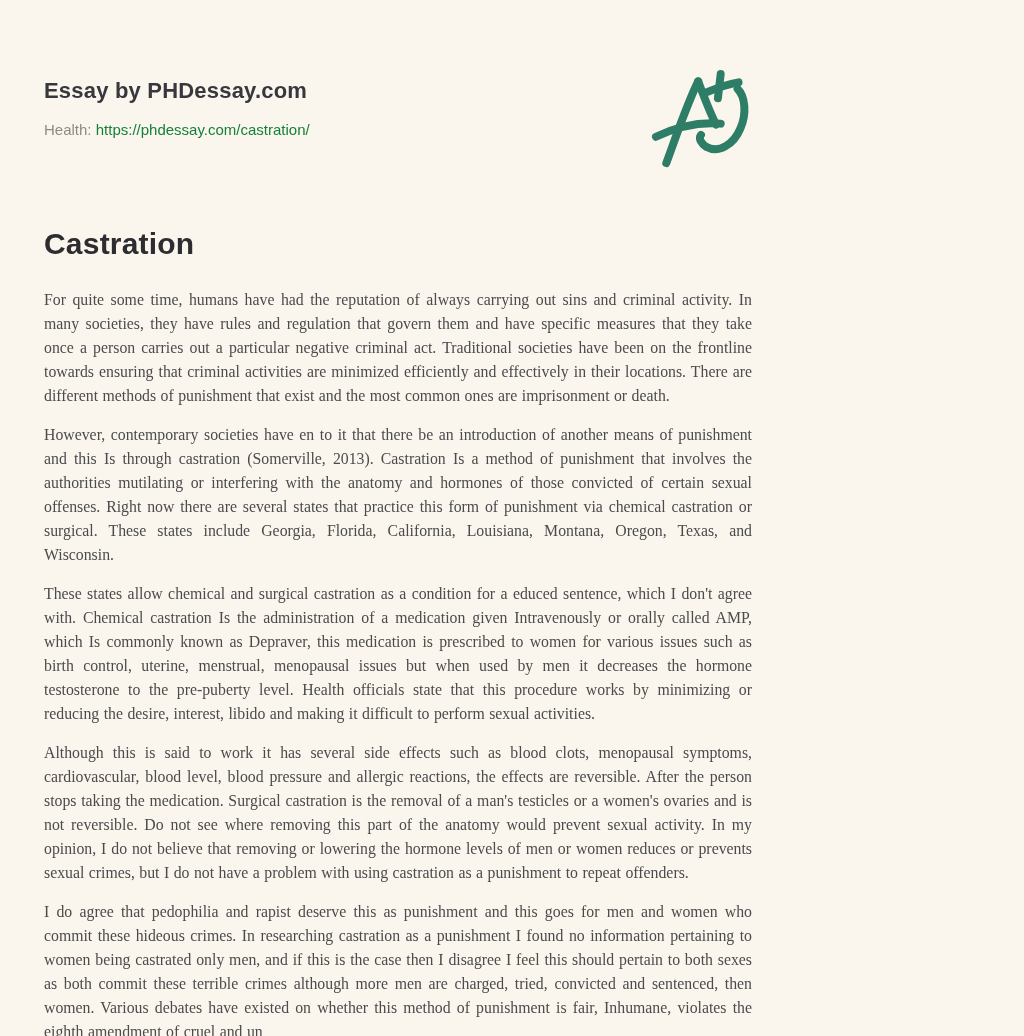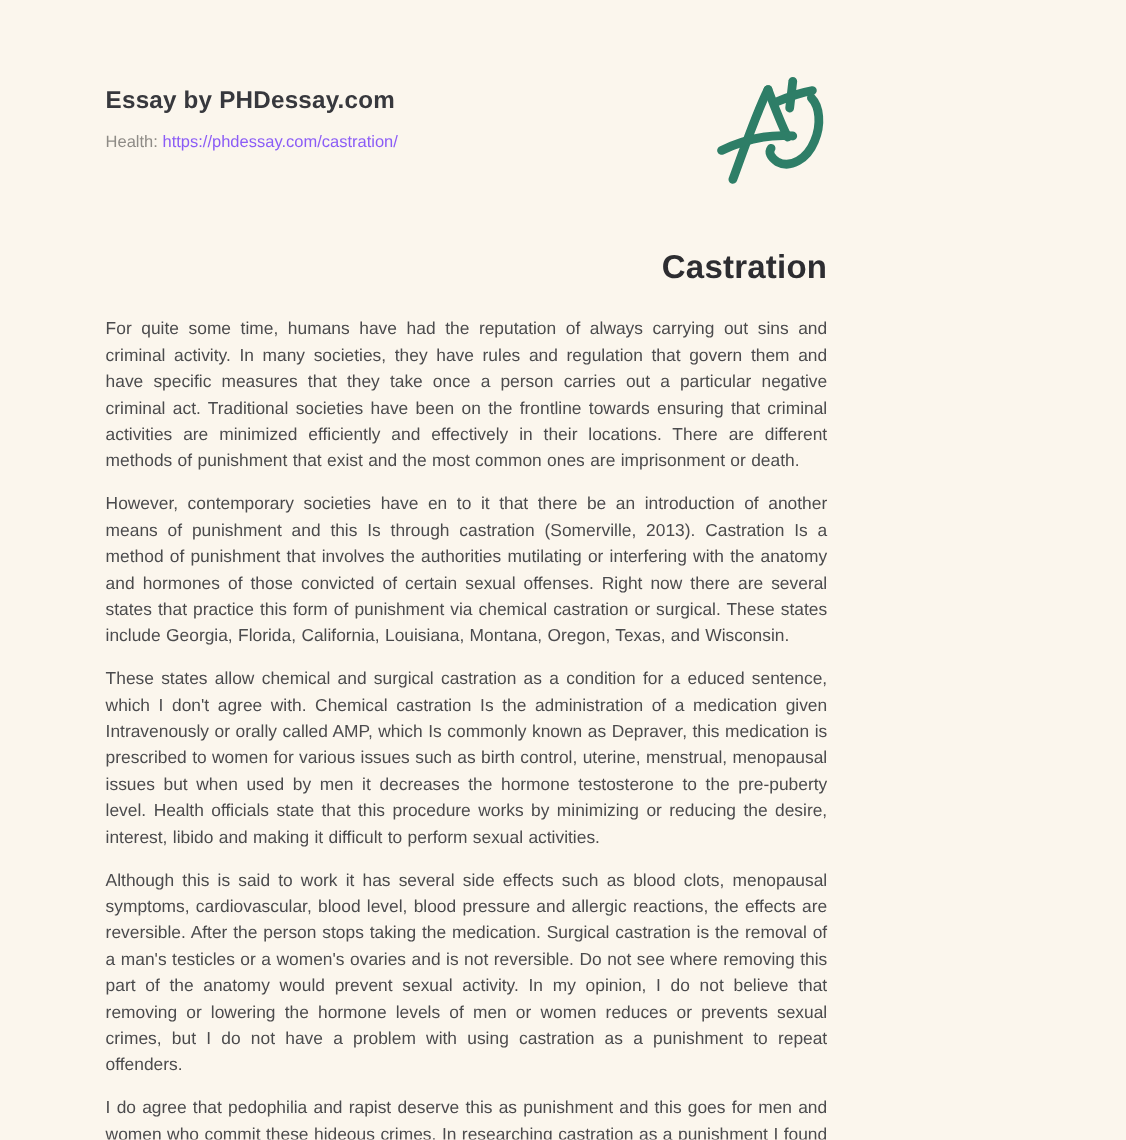--- a/index.html
+++ b/index.html
@@ -10,71 +10,71 @@
   }
   body {
     background: #fbf6ed;
     font-family: "Liberation Sans", sans-serif;
     color: #4b4b4d;
   }
   .page {
     position: relative;
     width: 848px;
     height: 1036px;
-    padding: 78px 96px 0 96px;
+    padding: 78px 96px 0 44px;
   }
   .header {
     position: relative;
   }
   .header-title {
     font-size: 22px;
     font-weight: 700;
     color: #37383d;
     letter-spacing: 0.2px;
     line-height: 26px;
   }
   .source-line {
     margin-top: 16px;
     font-size: 15px;
     line-height: 20px;
   }
   .source-label {
     color: #8e8b86;
   }
   .source-link {
-    color: #8b5cf6;
+    color: #15803d;
     text-decoration: none;
   }
   .logo {
     position: absolute;
     top: -12px;
     right: -10px;
     width: 122px;
     height: 104px;
   }
   .logo svg { width: 100%; height: 100%; }
   .article-title {
     margin-top: 86px;
     font-size: 30px;
     font-weight: 700;
     color: #2d2d31;
     letter-spacing: 0.2px;
     line-height: 36px;
-    text-align: right;
   }
   .article-body {
     margin-top: 26px;
   }
   .para {
     font-size: 15.8px;
     line-height: 24px;
     text-align: justify;
     color: #4b4b4d;
     margin-bottom: 15px;
     word-spacing: 0.5px;
+    font-family: Liberation Serif, serif;
   }
 </style>
 </head>
 <body>
 
 <div class="page">
 
   <div class="header">
     <div class="header-left">
       <div class="header-title">Essay by PHDessay.com</div>

